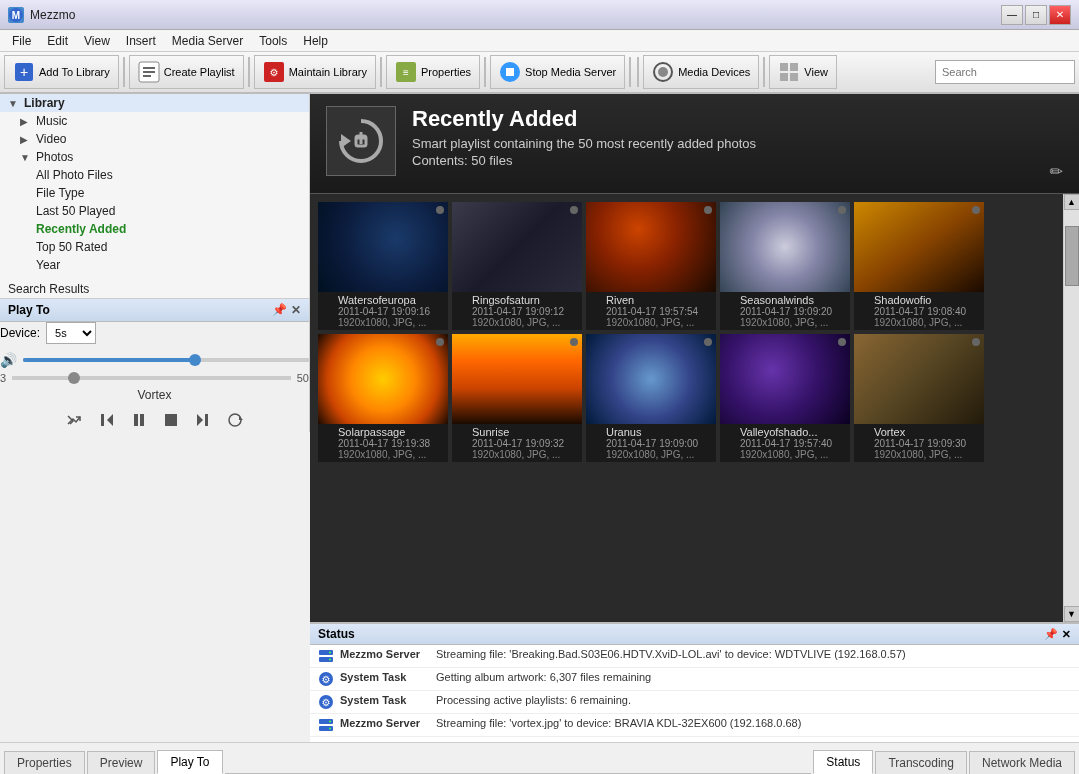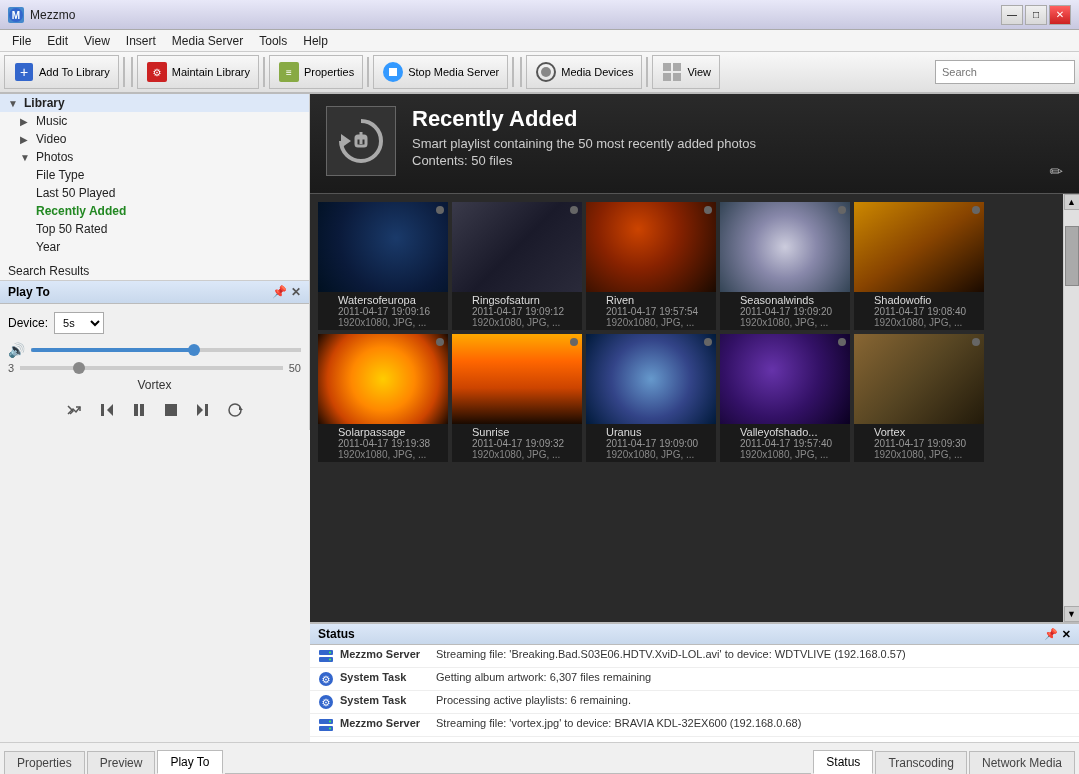--- a/index.html
+++ b/index.html
@@ -32,21 +32,21 @@
     #sidebar { width: 310px; min-width: 310px; background: #f5f5f5; border-right: 1px solid #ccc; overflow-y: auto; display: flex; flex-direction: column; }
     .tree-item { padding: 2px 4px 2px 8px; cursor: pointer; display: flex; align-items: center; gap: 4px; font-size: 12px; color: #222; }
     .tree-item.active-green { color: #228822; font-weight: bold; }
     .tree-arrow { width: 12px; font-size: 10px; color: #555; }
     .tree-indent1 { padding-left: 20px; }
     .tree-indent2 { padding-left: 36px; }
 
     
     #play-to { width: 310px; min-width: 310px; background: #f0f0f0; border-right: 1px solid #ccc; border-top: 1px solid #ccc; }
     #play-to-header { background: linear-gradient(to bottom, #dce8f8, #c8d8ec); padding: 4px 8px; display: flex; align-items: center; justify-content: space-between; font-size: 12px; font-weight: bold; border-bottom: 1px solid #bbb; }
-    #play-to-content { padding: 8px; }
+    #play-to-content { padding: 0; }
     .device-row { display: flex; align-items: center; gap: 6px; margin-bottom: 8px; font-size: 12px; }
     .device-select { flex: 1; border: 1px solid #aaa; background: white; height: 22px; font-size: 11px; padding: 0 4px; }
     .delay-select { width: 50px; border: 1px solid #aaa; background: white; height: 22px; font-size: 11px; padding: 0 4px; }
     .volume-row { display: flex; align-items: center; gap: 6px; margin-bottom: 4px; }
     .vol-icon { font-size: 14px; color: #555; }
     .vol-slider { flex: 1; height: 4px; background: #ccc; position: relative; cursor: pointer; }
     .vol-track { height: 4px; background: #4488cc; width: 60%; border-radius: 2px; }
     .vol-thumb { width: 12px; height: 12px; background: #4488cc; border-radius: 50%; position: absolute; top: -4px; left: 58%; cursor: pointer; }
     .progress-row { display: flex; align-items: center; gap: 6px; margin-bottom: 4px; font-size: 11px; color: #555; }
     .prog-slider { flex: 1; height: 4px; background: #ccc; position: relative; cursor: pointer; }
@@ -142,20 +142,31 @@
   <button class="tb-btn">
     <span class="icon">
       <svg width="22" height="22" viewBox="0 0 22 22">
           <rect x="2" y="2" width="18" height="18" rx="2" fill="#3366cc"></rect>
           <text x="11" y="16" text-anchor="middle" fill="white" font-size="14">+</text>
         </svg>
     </span>
     <span>Add To Library</span>
   </button>
   <div class="tb-sep"></div>
+  <button class="tb-btn">
+    <span class="icon">
+      <svg width="22" height="22" viewBox="0 0 22 22">
+          <rect x="1" y="1" width="20" height="20" rx="2" fill="white" stroke="#888"></rect>
+          <line x1="5" y1="7" x2="17" y2="7" stroke="#333" stroke-width="1.5"></line>
+          <line x1="5" y1="11" x2="17" y2="11" stroke="#333" stroke-width="1.5"></line>
+          <line x1="5" y1="15" x2="13" y2="15" stroke="#333" stroke-width="1.5"></line>
+        </svg>
+    </span>
+    <span>Create Playlist</span>
+  </button>
   <div class="tb-sep"></div>
   <button class="tb-btn">
     <span class="icon">
       <svg width="22" height="22" viewBox="0 0 22 22">
           <rect x="1" y="1" width="20" height="20" rx="2" fill="#cc2222"></rect>
           <text x="11" y="15" text-anchor="middle" fill="white" font-size="10">⚙</text>
         </svg>
     </span>
     <span>Maintain Library</span>
   </button>
@@ -220,20 +231,23 @@
         <span class="tree-arrow">▶</span>
         <span>Music</span>
       </div>
       <div class="tree-item tree-indent1">
         <span class="tree-arrow">▶</span>
         <span>Video</span>
       </div>
       <div class="tree-item tree-indent1">
         <span class="tree-arrow">▼</span>
         <span>Photos</span>
+      </div>
+      <div class="tree-item tree-indent2">
+        <span>All Photo Files</span>
       </div>
       <div class="tree-item tree-indent2">
         <span>File Type</span>
       </div>
       <div class="tree-item tree-indent2">
         <span>Last 50 Played</span>
       </div>
       <div class="tree-item tree-indent2 active-green">
         <span>Recently Added</span>
       </div>

